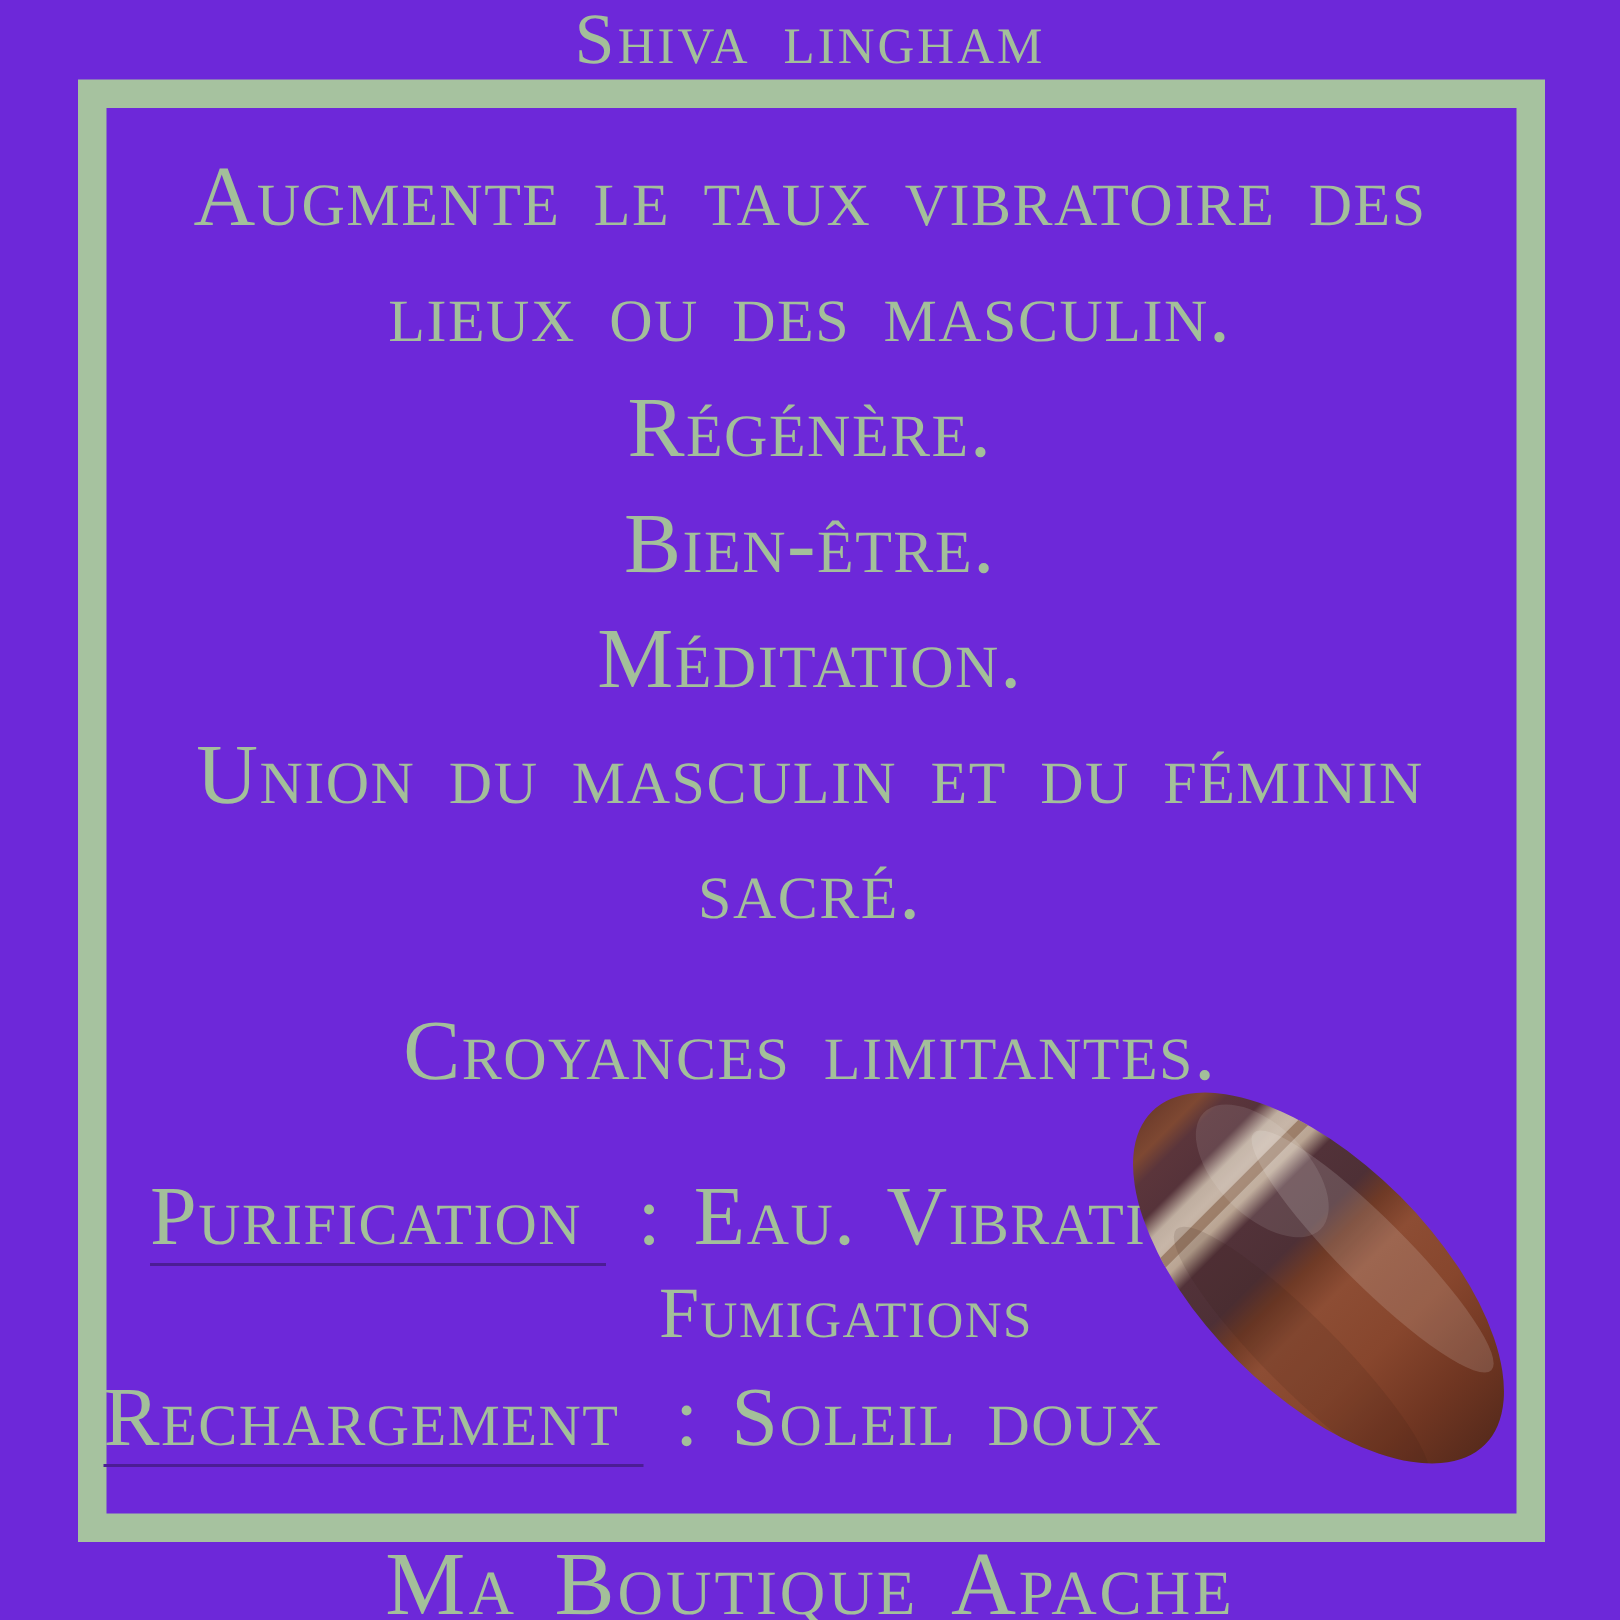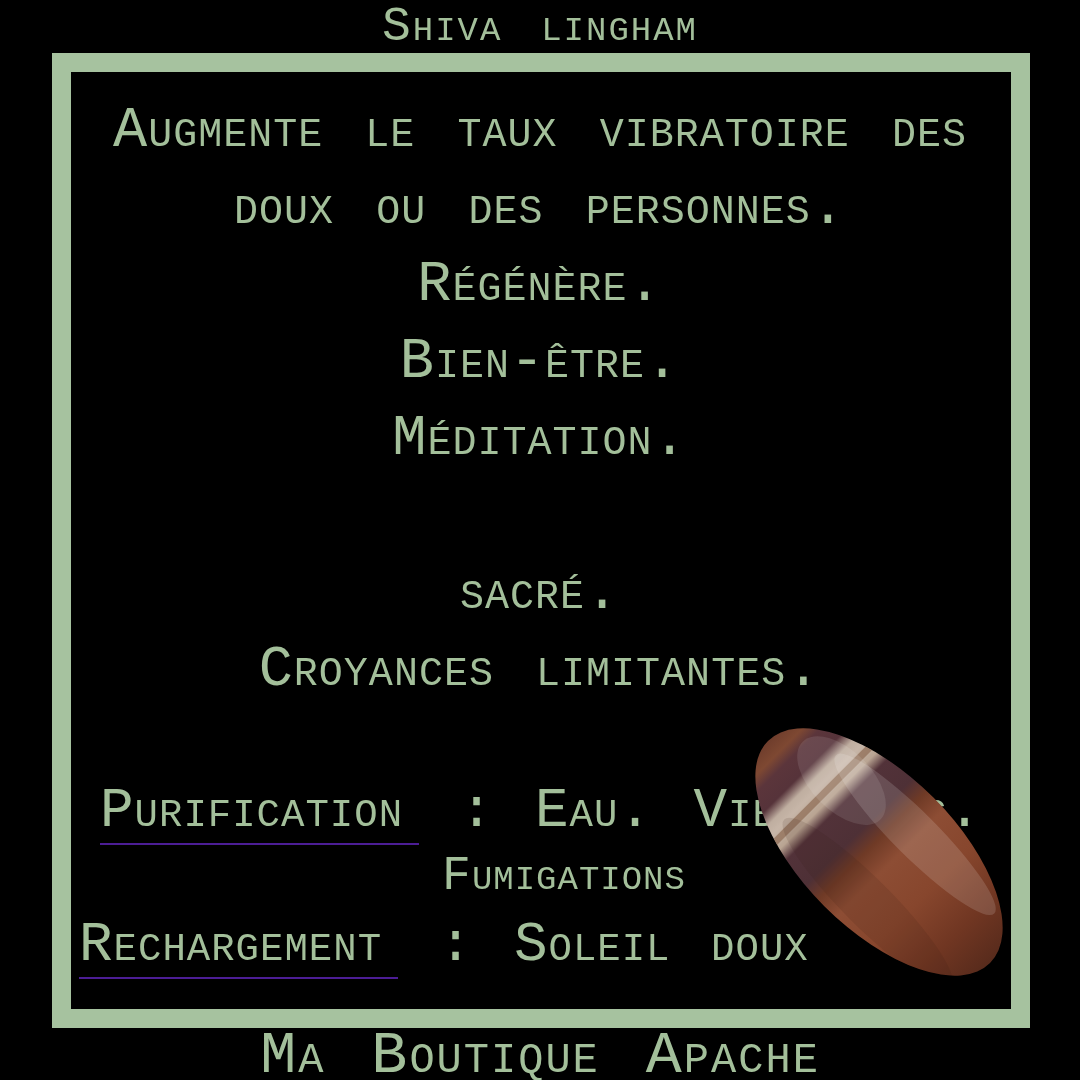--- a/index.html
+++ b/index.html
@@ -1,22 +1,22 @@
 <!DOCTYPE html>
 <html><head>
 <meta charset="utf-8">
 <style>
   html, body { margin: 0; padding: 0; background: #ffffff; }
   .canvas {
     position: relative;
     width: 1080px;
     height: 1080px;
-    background: #000000;
+    background: #6d28d9;
     overflow: hidden;
-    font-family: Liberation Mono, monospace;
+    font-family: Liberation Serif, serif;
     font-variant: small-caps;
     color: #a3bf9a;
   }
   .title {
     position: absolute; top: 3px; left: 0; width: 100%;
     text-align: center; font-size: 48px; line-height: 1;
     letter-spacing: 2px; word-spacing: 8px;
   }
   .frame {
     position: absolute; left: 52px; top: 53px;
@@ -24,27 +24,27 @@
     border: 19px solid #a6c29f;
     box-sizing: border-box;
   }
   .benefit {
     position: absolute; left: 0; width: 100%;
     text-align: center; font-size: 57px; line-height: 1;
     letter-spacing: 1px; word-spacing: 7px;
   }
   .b0 { top: 103px; } .b1 { top: 180px; } .b2 { top: 257px; text-align: center; }
   .b3 { top: 334px; } .b4 { top: 411px; } .b5 { top: 488px; }
-  .b6 { top: 565px; } .b7 { top: 642px; text-align: center; }
+  .b6 { top: 565px; } .b7 { top: 672px; text-align: center; }
   .prop {
     position: absolute; font-size: 56px; line-height: 1;
     letter-spacing: 1px; word-spacing: 6px; white-space: nowrap;
   }
   .purification { left: 100px; top: 783px; }
-  .rechargement { left: 79px;  top: 917px; }
+  .rechargement { left: 69px;  top: 917px; }
   .ul { border-bottom: 2px solid #4c1d95; padding-right: 16px; }
   .prop-cont {
     position: absolute; top: 852px; left: 0; width: 100%;
     text-align: center; font-size: 48px; line-height: 1;
     letter-spacing: 1px;
     margin-left: 24px;
   }
   .brand {
     position: absolute; top: 1026px; left: 0; width: 100%;
     text-align: center; font-size: 60px; line-height: 1;
@@ -59,24 +59,25 @@
 </head>
 <body>
 
 <div class="canvas">
 
   <div class="title">Shiva lingham</div>
 
   <div class="frame"></div>
 
   <div class="benefit b0">Augmente le taux vibratoire des</div>
-  <div class="benefit b1">doux ou des personnes.</div>
+  <div class="benefit b1">lieux ou des masculin.</div>
   <div class="benefit b2">Régénère.</div>
   <div class="benefit b4">Méditation.</div>
   <div class="benefit b3">Bien-être.</div>
+  <div class="benefit b5">Union du masculin et du féminin</div>
   <div class="benefit b6">sacré.</div>
   <div class="benefit b7">Croyances limitantes.</div>
 
   <div class="prop purification"><span class="ul">Purification</span><span> : </span><span>Eau. Vibrations.</span></div>
 
   <div class="prop-cont">Fumigations</div>
 
   <div class="prop rechargement"><span class="ul">Rechargement</span><span> : </span><span>Soleil doux</span></div>
 
   <div class="stone">

